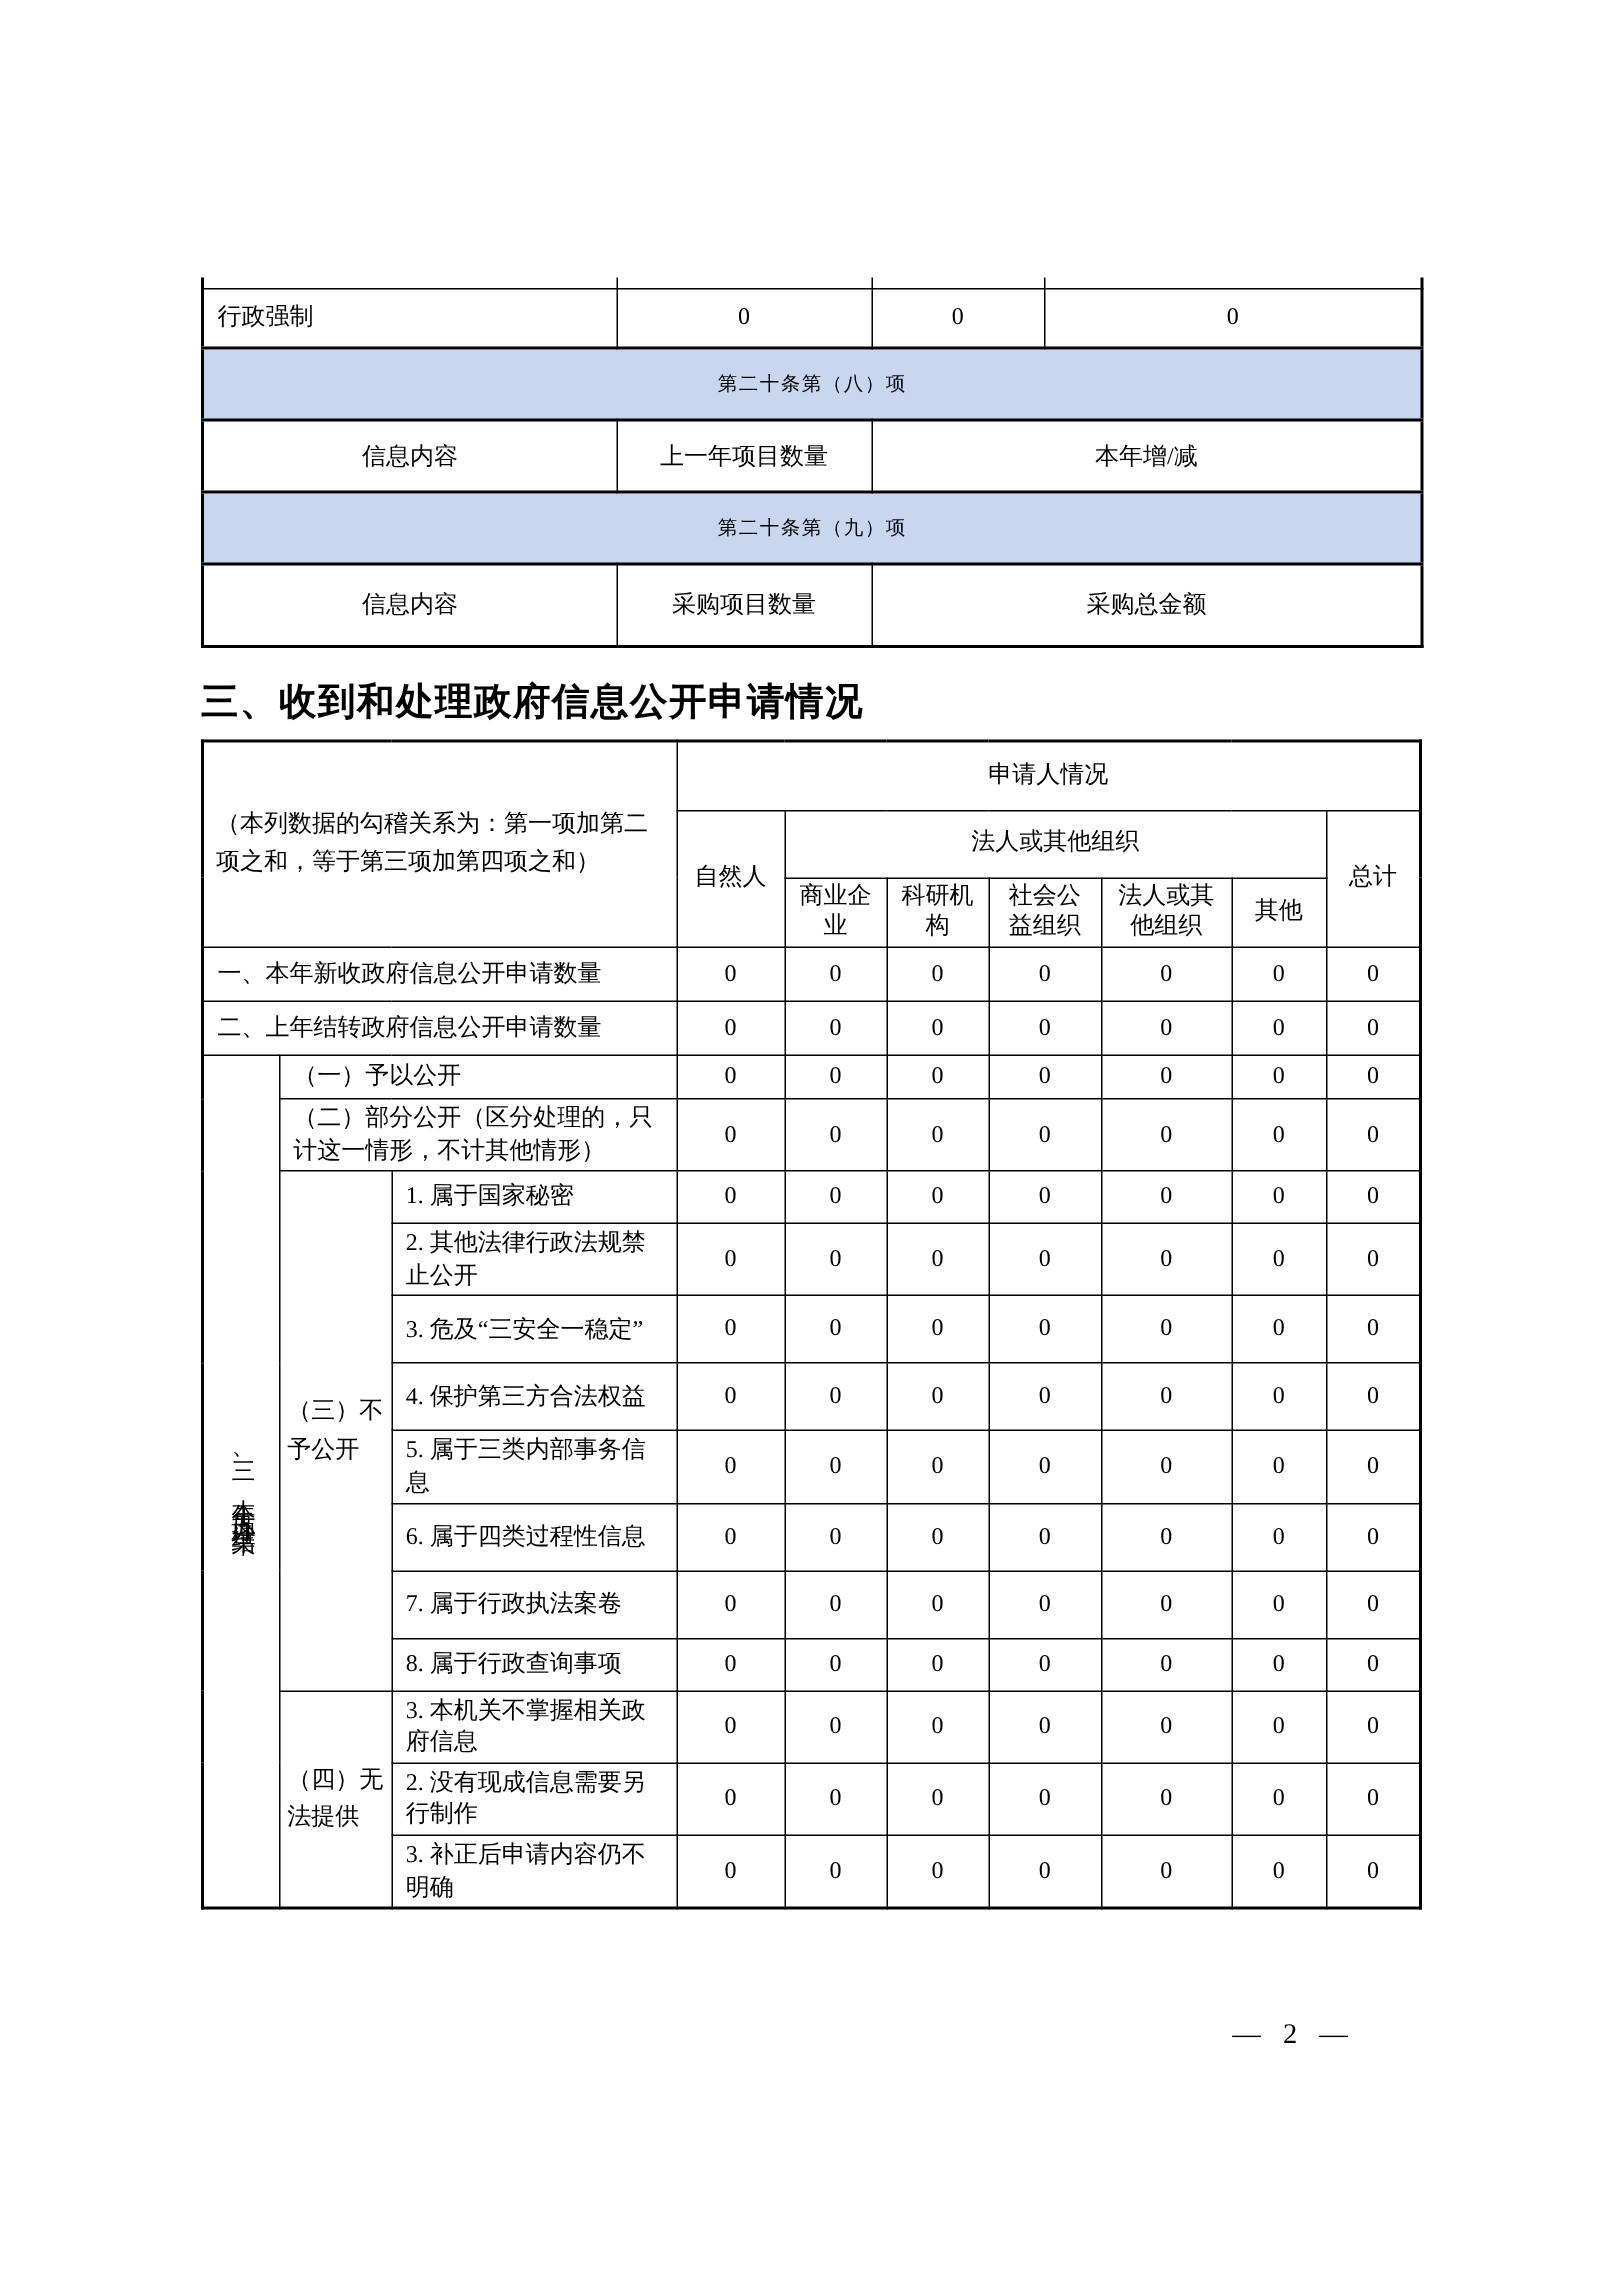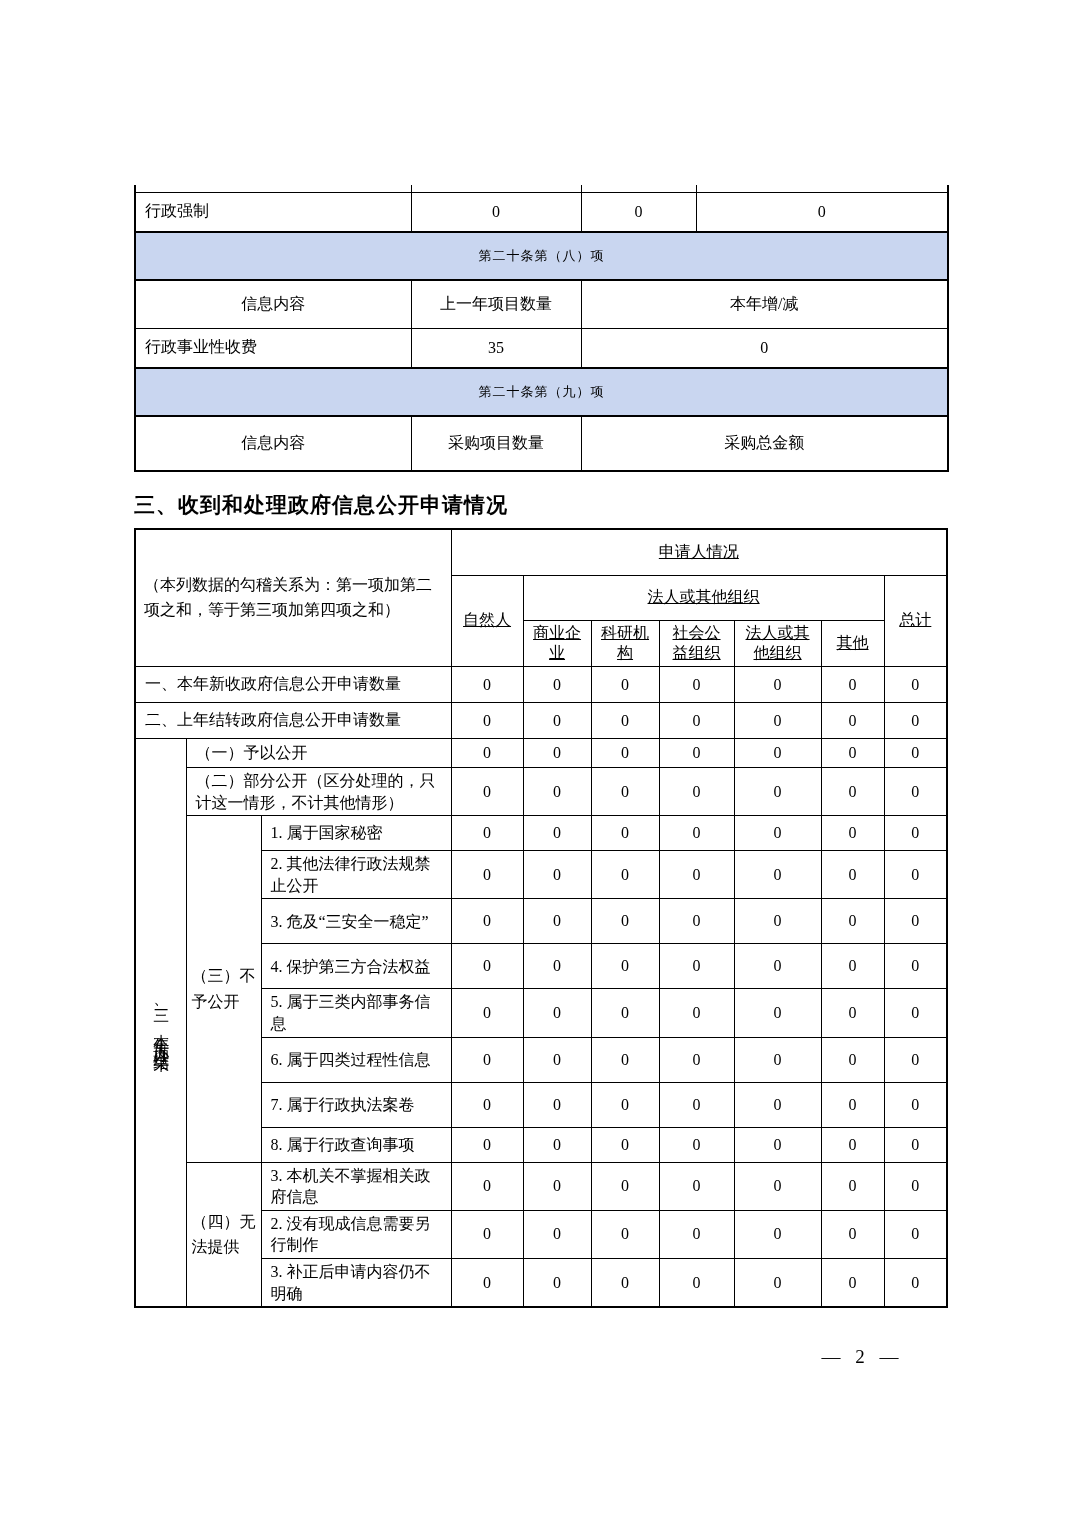--- a/index.html
+++ b/index.html
@@ -38,32 +38,32 @@
   }
   .hdr td { text-align: center; height: 48px; }
   .hdr9 td { height: 55px; }
   .rdata9 { height: 47px; }
 
   
   .title {
     margin: 19px 0 9px 0;
     font-family: "Liberation Sans", "DejaVu Sans", sans-serif;
     font-weight: bold;
-    font-size: 21px;
+    font-size: 25px;
     letter-spacing: 1px;
     color: #000;
   }
 
   
   .maintable { border: 2px solid #000; }
   .maintable td { font-size: 16px; }
   .h1 { height: 46px; }
   .h2 { height: 45px; }
   .h3 { height: 46px; }
-  .ch { text-align: center; line-height: 1.3; text-decoration: underline; }
+  .ch { text-align: center; line-height: 1.3; }
   .note {
     text-align: left;
     padding: 4px 8px;
     line-height: 1.55;
     font-size: 16px;
     margin-top: 30px;
   }
   .r-simple { height: 36px; }
   .r-simple .lbl { text-align: left; padding-left: 9px; }
   .r-s3 { height: 45px; }
@@ -124,25 +124,20 @@
           <td class="num">0</td>
           <td class="num">0</td>
         </tr>
         <tr class="band">
           <td colspan="4">第二十条第（八）项</td>
         </tr>
         <tr class="hdr">
           <td>信息内容</td>
           <td>上一年项目数量</td>
           <td colspan="2">本年增/减</td>
-        </tr>
-        <tr class="rdata">
-          <td class="lbl">行政事业性收费</td>
-          <td class="num">35</td>
-          <td class="num" colspan="2">0</td>
         </tr>
         <tr class="band">
           <td colspan="4">第二十条第（九）项</td>
         </tr>
         <tr class="hdr hdr9">
           <td>信息内容</td>
           <td>采购项目数量</td>
           <td colspan="2">采购总金额</td>
         </tr>
       </tbody>

